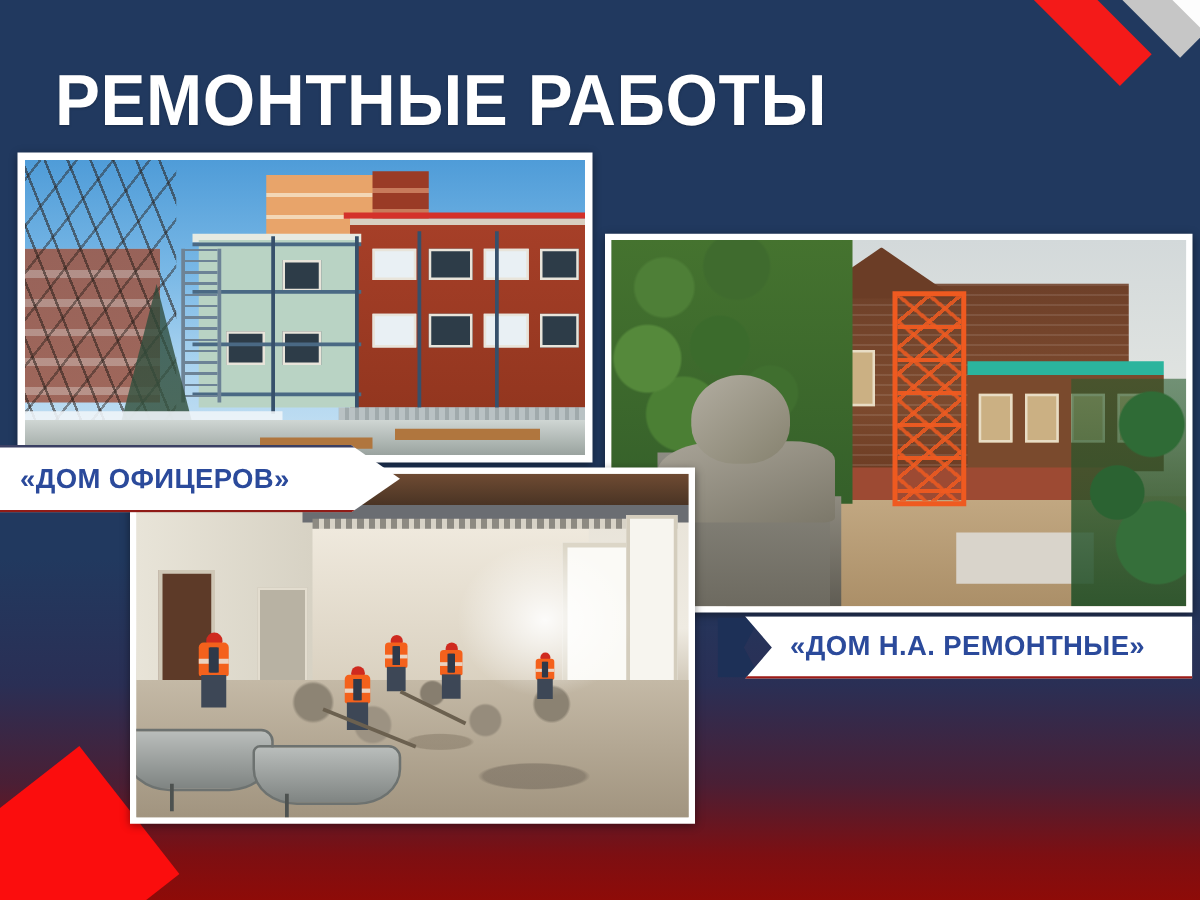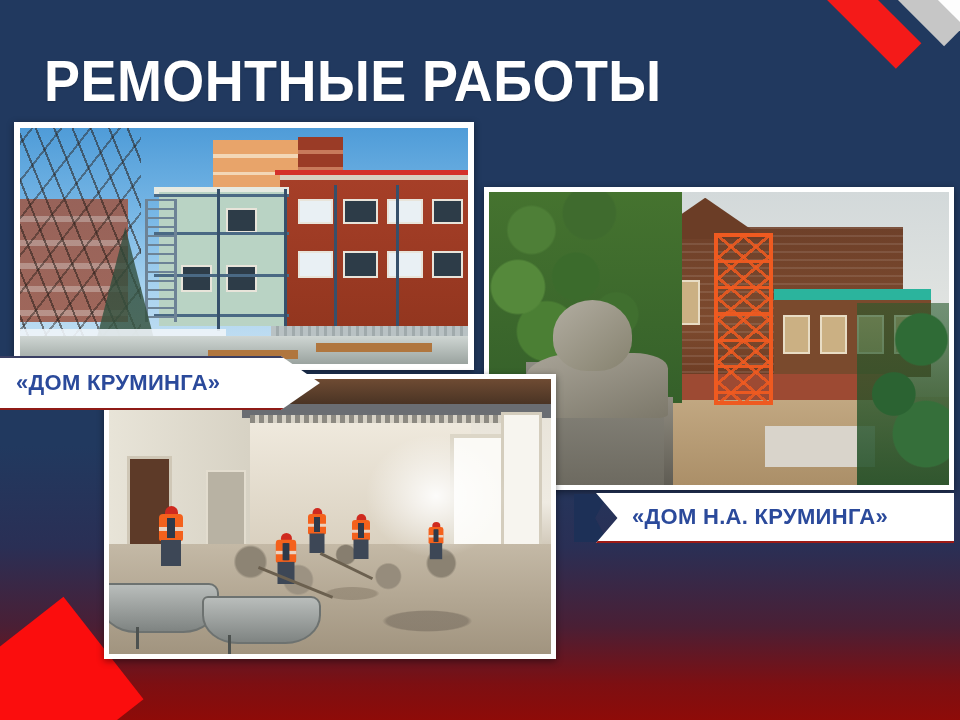--- a/index.html
+++ b/index.html
@@ -354,24 +354,24 @@
         <div class="barrow" style="left:-2%;top:74%;width:26%;height:17%;"></div>
         <div class="barrowLeg" style="left:6%;top:90%;height:8%;"></div>
         <div class="barrow" style="left:21%;top:79%;width:26%;height:16%;"></div>
         <div class="barrowLeg" style="left:27%;top:93%;height:7%;"></div>
       </div>
     </div>
   </div>
 
   <div class="banner banner1">
     <div class="plate">
-      <span class="label">«ДОМ КРУМИНГА»</span>
+      <span class="label">«ДОМ ОФИЦЕРОВ»</span>
     </div>
   </div>
 
   <div class="banner banner2">
     <div class="tail"></div>
     <div class="plate">
-      <span class="label">«ДОМ Н.А.  КРУМИНГА»</span>
+      <span class="label">«ДОМ Н.А.  РЕМОНТНЫЕ»</span>
     </div>
   </div>
 
 </div>
 
 </body></html>

